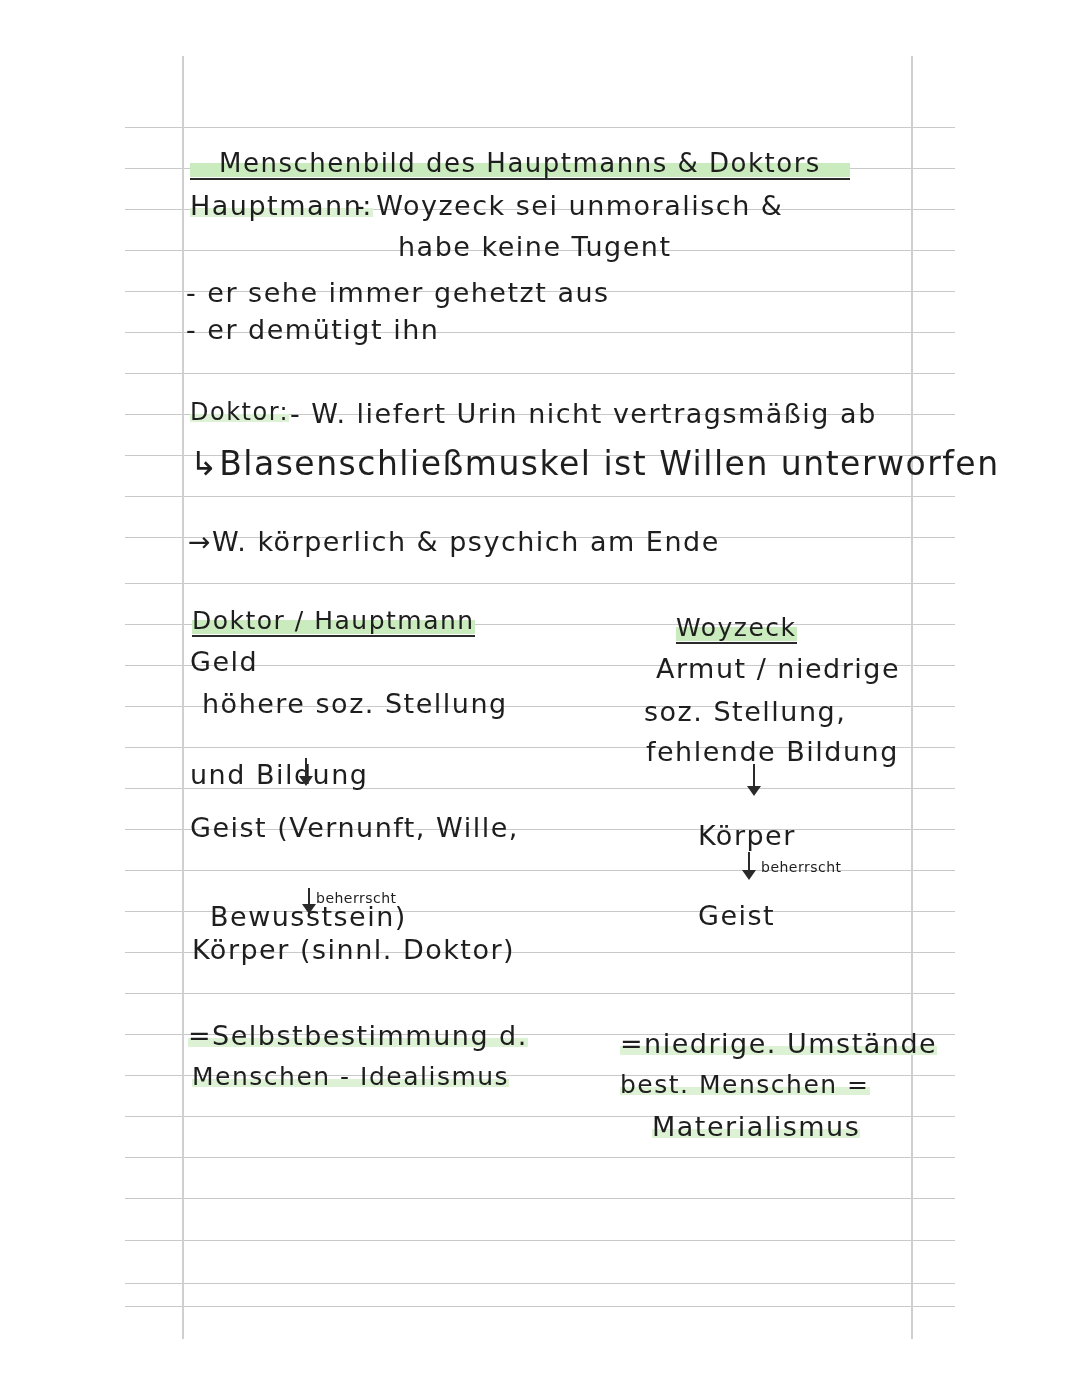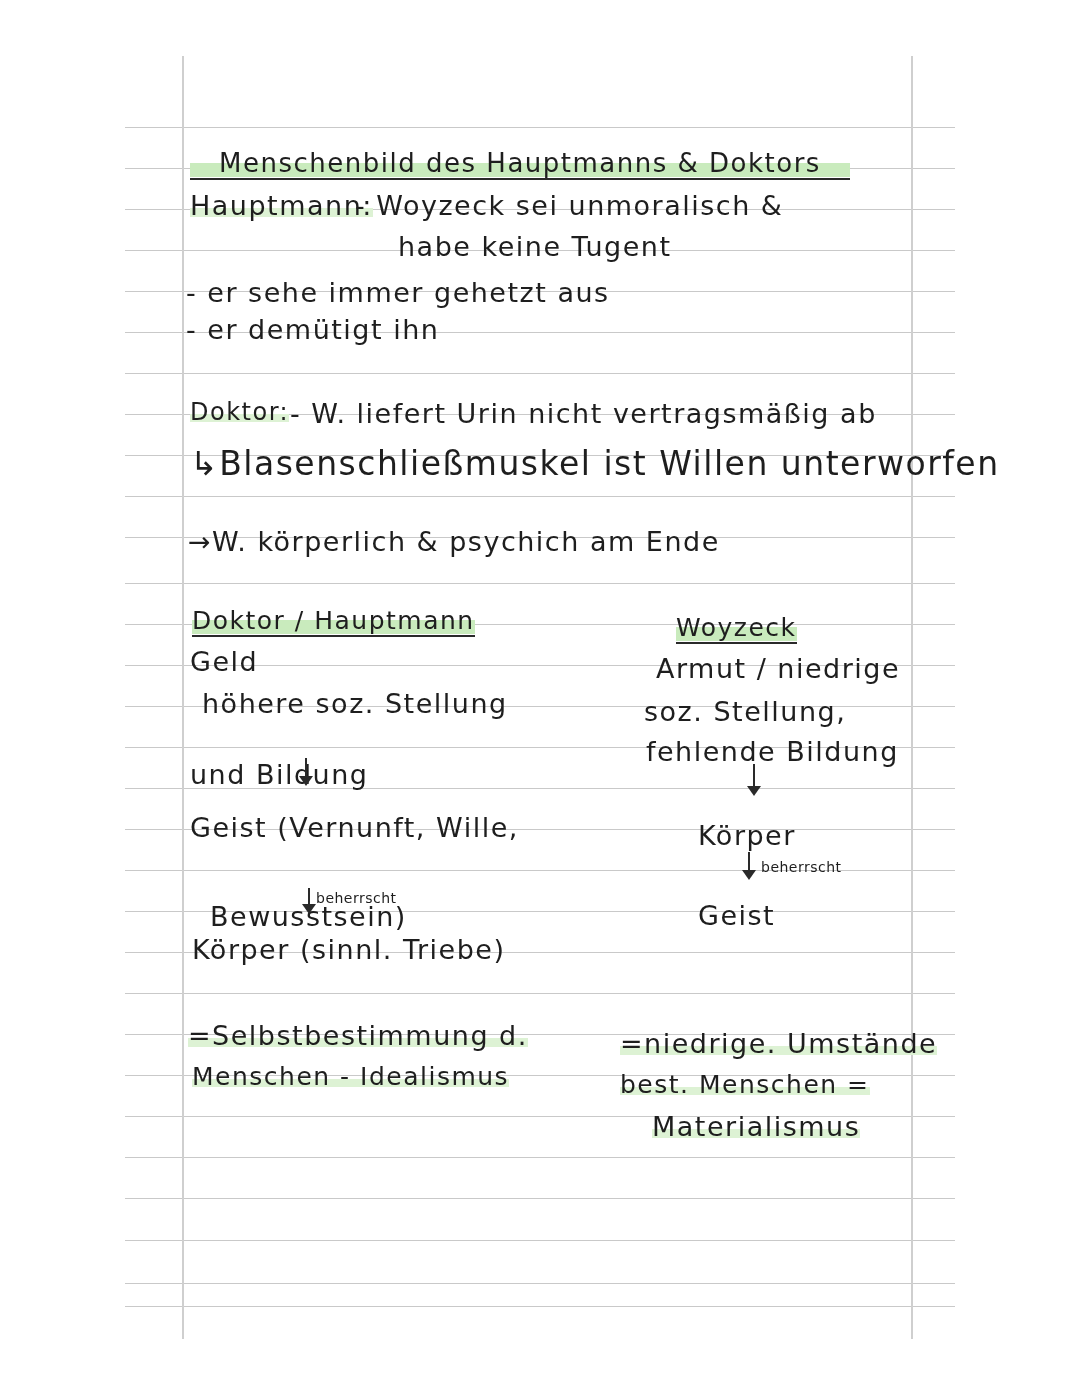--- a/index.html
+++ b/index.html
@@ -76,21 +76,21 @@
 
   <div class="t hl ul sm" style="left:192px; top:608px;">Doktor / Hauptmann</div>
   <div class="t" style="left:190px; top:648px;">Geld</div>
   <div class="t" style="left:190px; top:690px;margin-left:12px;">höhere soz. Stellung</div>
   <div class="t" style="left:190px; top:730px;margin-top:31px;">und Bildung</div>
   <div class="arrow" style="left:305px; top:758px; height:26px;"></div>
   <div class="t" style="left:190px; top:814px;">Geist (Vernunft, Wille,</div>
   <div class="t" style="left:196px; top:903px;margin-left:14px;">Bewusstsein)</div>
   <div class="arrow" style="left:308px; top:888px; height:24px;"></div>
   <div class="t tiny" style="left:316px; top:891px;">beherrscht</div>
-  <div class="t" style="left:192px; top:936px;">Körper (sinnl. Triebe)</div>
+  <div class="t" style="left:192px; top:936px;">Körper (sinnl. Doktor)</div>
   <div class="t hl-soft" style="left:188px; top:1022px;">=Selbstbestimmung d.</div>
   <div class="t hl-soft sm" style="left:192px; top:1064px;">Menschen - Idealismus</div>
 
   <div class="t hl ul sm" style="left:676px; top:615px;">Woyzeck</div>
   <div class="t" style="left:656px; top:655px;">Armut / niedrige</div>
   <div class="t" style="left:644px; top:698px;">soz. Stellung,</div>
   <div class="t" style="left:646px; top:738px;">fehlende Bildung</div>
   <div class="arrow" style="left:753px; top:764px; height:30px;"></div>
   <div class="t" style="left:698px; top:822px;">Körper</div>
   <div class="arrow" style="left:748px; top:852px; height:26px;"></div>

